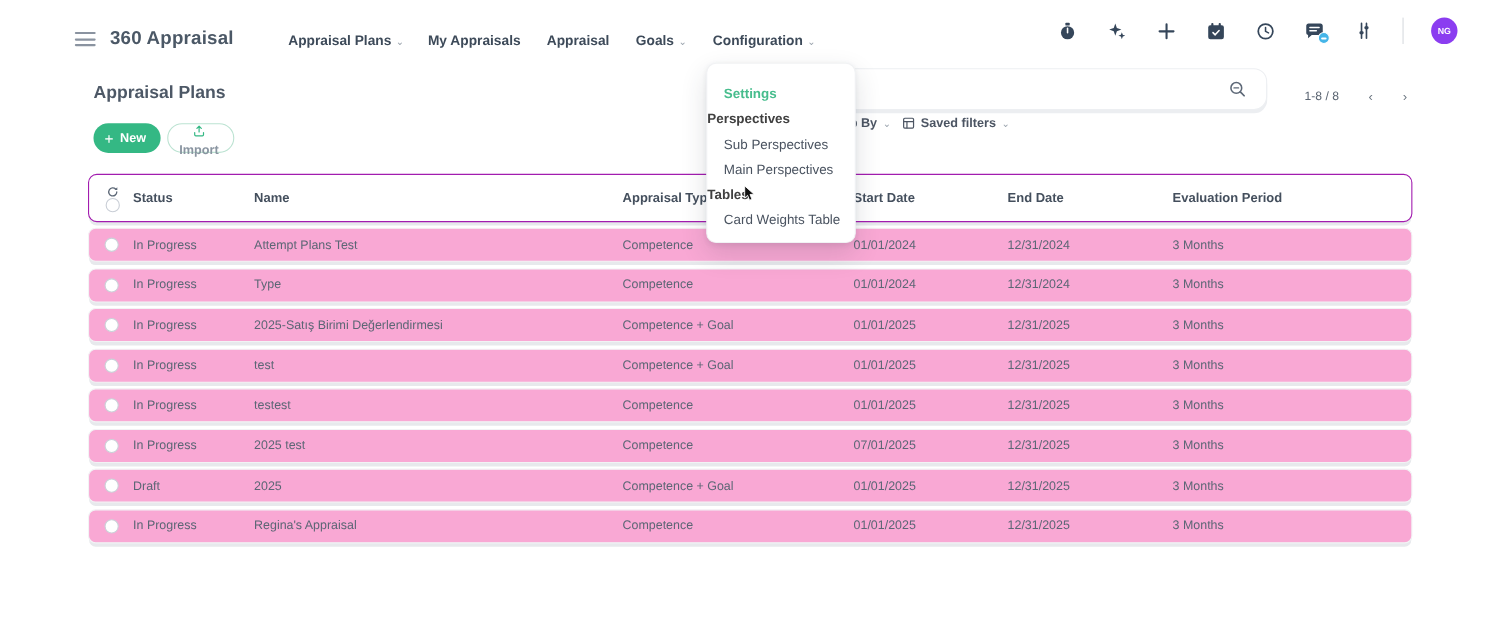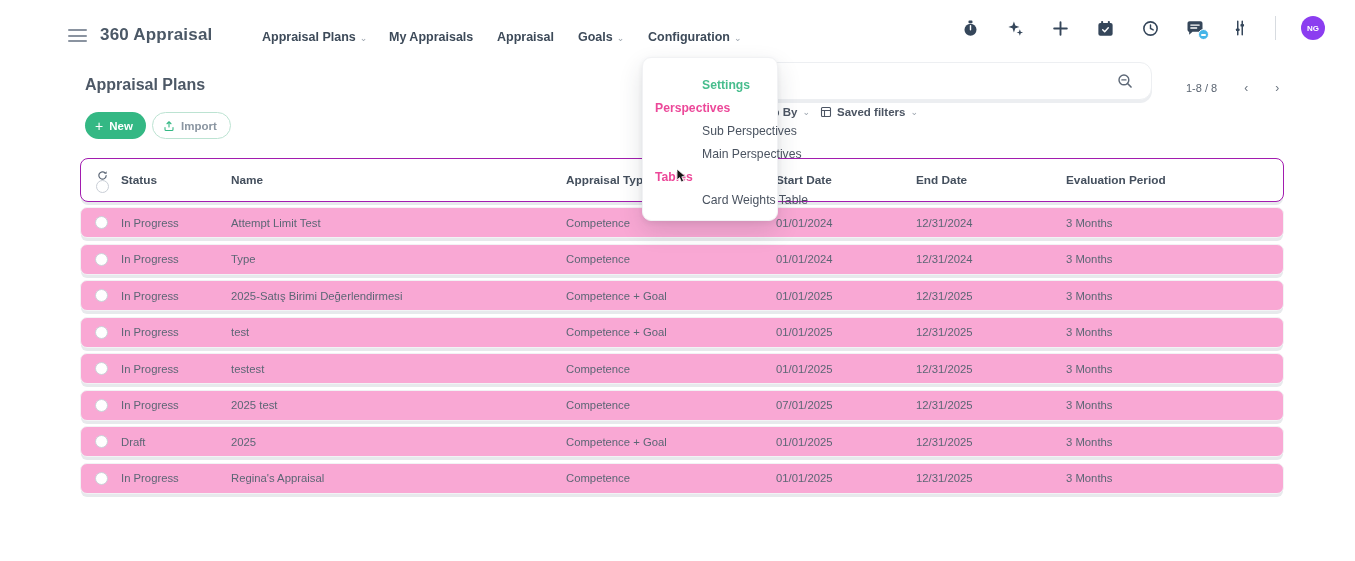--- a/index.html
+++ b/index.html
@@ -17,37 +17,37 @@
   .icon-cluster .tbicon { width:20px; height:20px; display:flex; align-items:center; justify-content:center; cursor:pointer; position:relative; }
   .tb-divider { width:1px; height:24px; background:#d7dbe0; }
   .avatar { width:24px; height:24px; border-radius:50%; display:flex; align-items:center; justify-content:center; color:#fff; font-size:8px; font-weight:700; cursor:pointer; }
   .chat-badge { position:absolute; right:-4px; bottom:-2px; width:11px; height:11px; border-radius:50%; border:1.5px solid #fff; display:flex; align-items:center; justify-content:center; }
   .chat-badge:after{ content:""; width:5px; height:2px; background:#fff; border-radius:1px; }
 
   
   .page-title { position:absolute; left:85px; top:76px; font-size:16px; font-weight:600; color:#4d5866; }
   .btn-new { position:absolute; left:85px; top:112px; height:27px; padding:0 13px 0 10px; border-radius:14px; background:#34b884; border:none; color:#fff; font-size:11.5px; font-weight:700; display:flex; align-items:center; gap:6px; cursor:pointer; font-family:inherit; }
   .btn-new .plus { font-size:14px; font-weight:400; line-height:1; }
-  .btn-import { position:absolute; left:152px; top:112px; height:27px; padding:0 13px 0 10px; border-radius:14px; background:#fff; border:1px solid #bce3d2; color:#8a95a1; font-size:11.5px; font-weight:700; display:flex; align-items:center; gap:6px; cursor:pointer; font-family:inherit; }
+  .btn-import { position:absolute; left:152px; top:112px; height:27px; padding:0 13px 0 10px; border-radius:14px; background:#fff; border:1px solid #bce3d2; color:#8a95a1; font-size:11.5px; font-weight:700; display:flex; align-items:center; gap:6px; cursor:pointer; font-family:inherit;flex-direction:column; }
 
   
   .searchbar { position:absolute; left:700px; top:62px; width:452px; height:38px; background:#fff; border:1px solid #edeff2; border-radius:12px; box-shadow:0 3px 0 #eceef1; }
   .search-icon { position:absolute; right:16px; top:9px; color:#5d6877; cursor:pointer; }
   .pagination { position:absolute; left:1186px; top:82px; font-size:11px; color:#5b6572; display:flex; align-items:center; gap:27px; }
   .pager-btn { color:#6b7580; font-size:12px; cursor:pointer; line-height:1; }
 
   
   .toolbar-item { position:absolute; top:106px; font-size:11.5px; font-weight:600; color:#4c5563; display:flex; align-items:center; gap:5px; cursor:pointer; white-space:nowrap; }
   .toolbar-item .caret { color:#9aa3ad; font-size:9px; font-weight:400; }
 
   
   .dropdown { position:absolute; left:642px; top:57px; width:136px; padding:16px 0 8px; background:#fff; border:1px solid #f1f2f4; border-radius:9px; box-shadow:0 10px 24px rgba(40,50,65,.14), 0 2px 5px rgba(40,50,65,.08); z-index:50; }
-  .dd-item { height:23px; line-height:23px; padding-left:15px; font-size:12.2px; color:#4a5360; cursor:pointer; white-space:nowrap;margin-left:44px; }
+  .dd-item { height:23px; line-height:23px; padding-left:15px; font-size:12.2px; color:#4a5360; cursor:pointer; white-space:nowrap; }
   .dd-item.active { color:#47bd8d; font-weight:700; }
-  .dd-header { height:23px; line-height:23px; padding-left:12px; font-size:12.2px; color:#ec4899; font-weight:700; white-space:nowrap; }
+  .dd-header { height:23px; line-height:23px; padding-left:0; font-size:12.2px; color:#404040; font-weight:700; white-space:nowrap; }
   .cursor-pointer-icon { position:absolute; left:676px; top:168px; z-index:60; }
 
   
   .table-wrap { position:absolute; left:80px; top:158px; width:1204px; }
   .grid-row { display:grid; grid-template-columns:40px 110px 335px 210px 140px 150px auto; align-items:center; }
   .thead-card { height:44px; background:#fff; border:1px solid #a21caf; border-radius:8px; box-shadow:0 4px 0 -1px #e7e9ec; margin-bottom:5px; }
   .th { font-size:11.8px; font-weight:700; color:#444f5d; white-space:nowrap; }
   .selector-col { display:flex; flex-direction:column; align-items:center; justify-content:center; gap:2px; padding-left:2px; }
   .refresh-icon { color:#5d6877; cursor:pointer; height:11px; }
   .select-all-circle { width:13px; height:13px; border:1.5px solid #c9ced6; border-radius:50%; background:#fff; cursor:pointer; }
@@ -188,21 +188,21 @@
       <div class="th">Name</div>
       <div class="th">Appraisal Type</div>
       <div class="th">Start Date</div>
       <div class="th">End Date</div>
       <div class="th">Evaluation Period</div>
     </div>
 
     <div class="row-card grid-row">
       <span class="row-radio"></span>
       <div class="td">In Progress</div>
-      <div class="td">Attempt Limit Test</div>
+      <div class="td">Attempt Plans Test</div>
       <div class="td">Competence</div>
       <div class="td">01/01/2024</div>
       <div class="td">12/31/2024</div>
       <div class="td">3 Months</div>
     </div>
 
     <div class="row-card grid-row">
       <span class="row-radio"></span>
       <div class="td">In Progress</div>
       <div class="td">Type</div>

